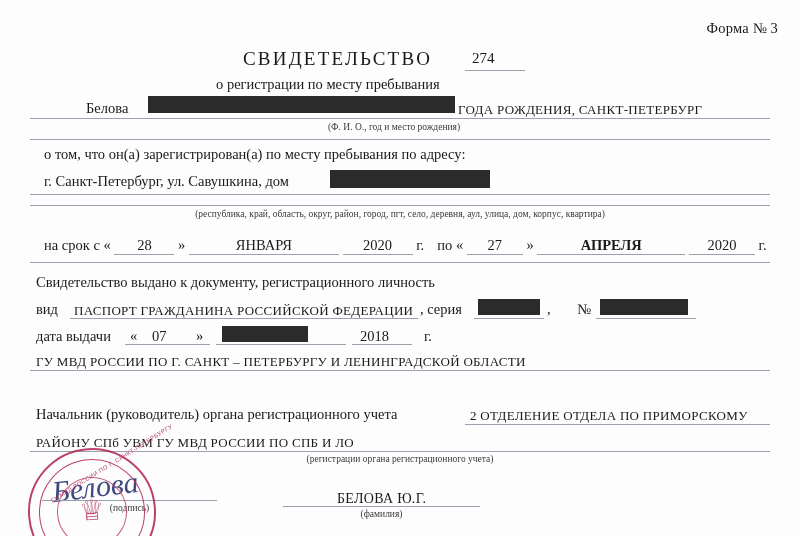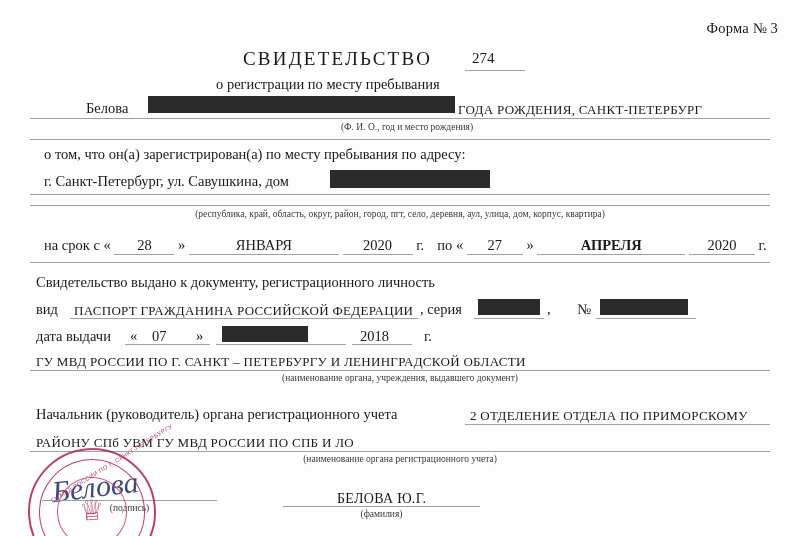--- a/index.html
+++ b/index.html
@@ -124,21 +124,21 @@
   <div class="abs" style="left:472px; top:50px; font-size:15px;">274</div>
   <div class="abs line" style="left:465px; top:70px; width:60px;"></div>
 
   <div class="abs subtitle" style="left:216px; top:76px;">о регистрации по месту пребывания</div>
 
   <div class="abs body-text" style="left:86px; top:100px;">Белова</div>
   <div class="abs redact" style="left:148px; top:96px; width:307px; height:17px;"></div>
   <div class="abs small-caps-text" style="left:458px; top:102px;">ГОДА РОЖДЕНИЯ, САНКТ-ПЕТЕРБУРГ</div>
   <div class="abs line" style="left:30px; top:118px; width:740px;"></div>
 
-  <div class="abs hint" style="left:0; top:122px; width:788px;margin-left:13px;">(Ф. И. О., год и место рождения)</div>
+  <div class="abs hint" style="left:0; top:122px; width:788px;">(Ф. И. О., год и место рождения)</div>
 
   <div class="abs line" style="left:30px; top:139px; width:740px;"></div>
 
   <div class="abs body-text" style="left:44px; top:146px;">о том, что он(а) зарегистрирован(а) по месту пребывания по адресу:</div>
 
   <div class="abs body-text" style="left:44px; top:173px;">г. Санкт-Петербург, ул. Савушкина, дом</div>
   <div class="abs redact" style="left:330px; top:170px; width:160px; height:18px;"></div>
   <div class="abs line" style="left:30px; top:194px; width:740px;"></div>
   <div class="abs line" style="left:30px; top:205px; width:740px;"></div>
 
@@ -183,29 +183,28 @@
   <div class="abs body-text" style="left:196px; top:328px;">»</div>
   <div class="abs line" style="left:125px; top:344px; width:85px;"></div>
   <div class="abs redact" style="left:222px; top:326px; width:86px; height:16px;"></div>
   <div class="abs line" style="left:216px; top:344px; width:130px;"></div>
   <div class="abs body-text" style="left:360px; top:328px;">2018</div>
   <div class="abs line" style="left:352px; top:344px; width:60px;"></div>
   <div class="abs body-text" style="left:424px; top:328px;">г.</div>
 
   <div class="abs small-caps-text" style="left:36px; top:354px;">ГУ  МВД  РОССИИ  ПО  Г. САНКТ – ПЕТЕРБУРГУ  И  ЛЕНИНГРАДСКОЙ ОБЛАСТИ</div>
   <div class="abs line" style="left:30px; top:370px; width:740px;"></div>
-  <div class="abs hint" style="left:0; top:373px; width:800px;">(наименование органа, учреждения, выдавшего документ)</div>
 
   <div class="abs body-text" style="left:36px; top:406px;">Начальник (руководитель) органа регистрационного учета</div>
   <div class="abs small-caps-text" style="left:470px; top:408px;">2 ОТДЕЛЕНИЕ ОТДЕЛА  ПО ПРИМОРСКОМУ</div>
   <div class="abs line" style="left:465px; top:424px; width:305px;"></div>
 
   <div class="abs small-caps-text" style="left:36px; top:435px;">РАЙОНУ СПб УВМ  ГУ  МВД  РОССИИ  ПО  СПБ  И  ЛО</div>
   <div class="abs line" style="left:30px; top:451px; width:740px;"></div>
-  <div class="abs hint" style="left:0; top:454px; width:800px;">(наименование органа регистрационного учета)</div>
+  <div class="abs hint" style="left:0; top:454px; width:800px;">(регистрации органа регистрационного учета)</div>
 
   <div class="abs" id="signature" style="left:52px; top:470px;">Белова</div>
   <div class="abs line" style="left:42px; top:500px; width:175px;"></div>
   <div class="abs hint" style="left:42px; top:503px; width:175px;">(подпись)</div>
 
   <div class="abs small-caps-text" style="left:337px; top:491px; font-size:14px;">БЕЛОВА Ю.Г.</div>
   <div class="abs line" style="left:283px; top:506px; width:197px;"></div>
   <div class="abs hint" style="left:283px; top:509px; width:197px;">(фамилия)</div>
 
   <div class="abs" id="stamp" style="left:28px; top:448px;">

